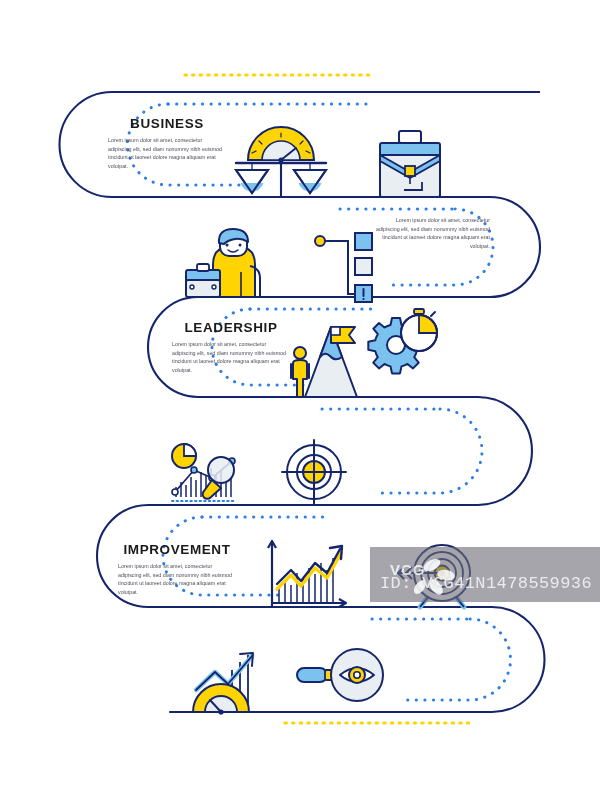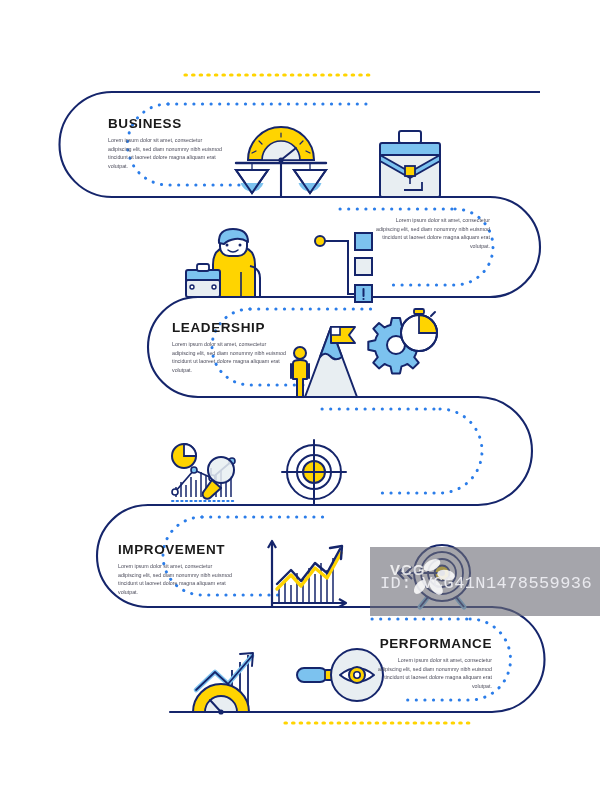--- a/index.html
+++ b/index.html
@@ -25,30 +25,30 @@
     white-space:nowrap;
   }
   .step-body{
     font-family:"Liberation Sans", sans-serif;
     font-size:5.3px;
     line-height:1.62;
     color:#4d4d5c;
     margin:0;
     width:118px;
   }
-  .align-left .step-title{text-align:left;}
+  .align-left .step-title{text-align:center;}
   .align-left .step-body{text-align:left;}
   .align-right{text-align:right;}
   .align-right .step-title{text-align:right;}
   .align-right .step-body{text-align:right;margin-left:auto;}
 
   
   .wm{
     position:absolute;
-    left:370px;top:547px;width:230px;height:69px;
+    left:370px;top:547px;width:230px;height:55px;
     background:rgba(110,110,120,0.62);
     overflow:hidden;
   }
   .wm-id{
     position:absolute;right:8px;top:27px;
     font-family:Liberation Mono, monospace;
     font-size:17px;letter-spacing:0.4px;
     color:#e9e9ee;
     white-space:nowrap;
   }
@@ -337,24 +337,20 @@
     <h2 class="step-title">LEADERSHIP</h2>
     <p class="step-body">Lorem ipsum dolor sit amet, consectetur adipiscing elit, sed diam nonummy nibh euismod tincidunt ut laoreet dolore magna aliquam erat volutpat.</p>
   </div>
 
 
   <div class="step-text align-left" style="left:118px;top:530px;margin-top:12px;">
     <h2 class="step-title">IMPROVEMENT</h2>
     <p class="step-body">Lorem ipsum dolor sit amet, consectetur adipiscing elit, sed diam nonummy nibh euismod tincidunt ut laoreet dolore magna aliquam erat volutpat.</p>
   </div>
 
-  <div class="step-text align-right" style="left:305px;top:636px;width:187px;">
-    <h2 class="step-title">PERFORMANCE</h2>
-    <p class="step-body">Lorem ipsum dolor sit amet, consectetur adipiscing elit, sed diam nonummy nibh euismod tincidunt ut laoreet dolore magna aliquam erat volutpat.</p>
-  </div>
 
   <div class="wm">
     <svg class="wm-logo" viewBox="0 0 84 44">
       <g fill="rgba(255,255,255,0.85)">
         <ellipse cx="52" cy="12" rx="9" ry="5" transform="rotate(-28 52 12)"></ellipse>
         <ellipse cx="66" cy="22" rx="9" ry="5" transform="rotate(12 66 22)"></ellipse>
         <ellipse cx="56" cy="34" rx="9" ry="5" transform="rotate(52 56 34)"></ellipse>
         <ellipse cx="40" cy="34" rx="8" ry="4.5" transform="rotate(-52 40 34)"></ellipse>
       </g>
     </svg>

